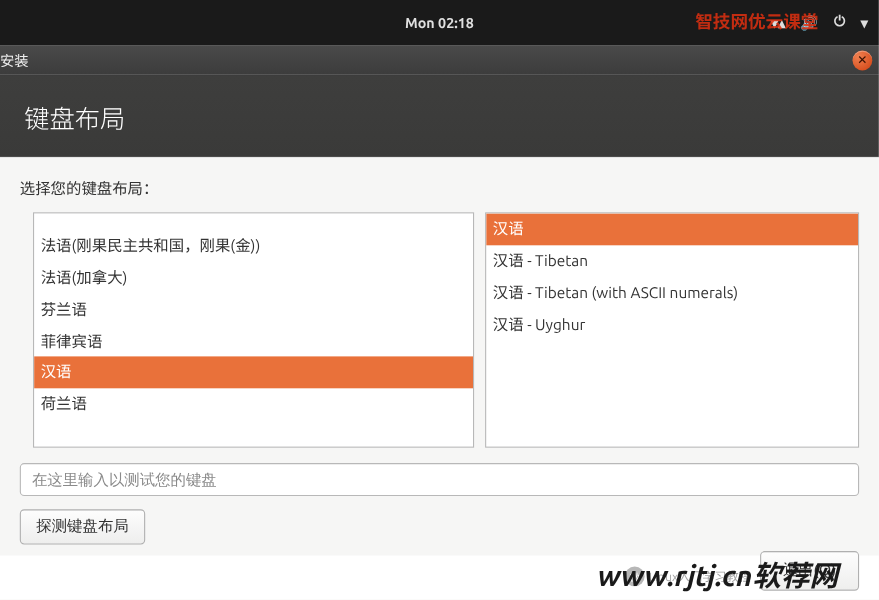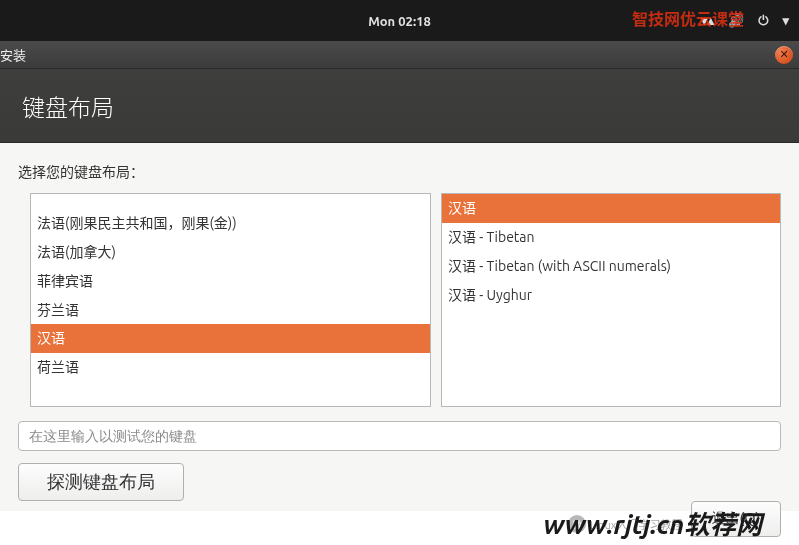--- a/index.html
+++ b/index.html
@@ -127,22 +127,22 @@
       font-size: 14px;
       color: #333;
       background: #fff;
       margin-bottom: 12px;
     }
     .test-input::placeholder { color: #8a8a8a; }
     .btn {
       border: 1px solid #b0b0b0;
       background: linear-gradient(to bottom, #fdfdfd, #eeeeed);
       border-radius: 4px;
-      padding: 6px 28px;
-      font-size: 18px;
+      padding: 6px 14px;
+      font-size: 14px;
       color: #333;
       cursor: pointer;
       display: inline-block;
     }
     .footer {
       position: absolute;
       bottom: 8px;
       right: 18px;
       display: flex;
       gap: 10px;
@@ -210,22 +210,22 @@
 </div>
 
 <div class="content">
   <div class="prompt">选择您的键盘布局：</div>
 
   <div class="lists">
     <div class="listbox left">
       <div class="list-item clipped">&nbsp;</div>
       <div class="list-item">法语(刚果民主共和国，刚果(金))</div>
       <div class="list-item">法语(加拿大)</div>
+      <div class="list-item">芬兰语</div>
       <div class="list-item">菲律宾语</div>
-      <div class="list-item">芬兰语</div>
       <div class="list-item selected">汉语</div>
       <div class="list-item">荷兰语</div>
     </div>
 
     <div class="listbox right">
       <div class="list-item selected">汉语</div>
       <div class="list-item">汉语 - Tibetan</div>
       <div class="list-item">汉语 - Tibetan (with ASCII numerals)</div>
       <div class="list-item">汉语 - Uyghur</div>
     </div>

